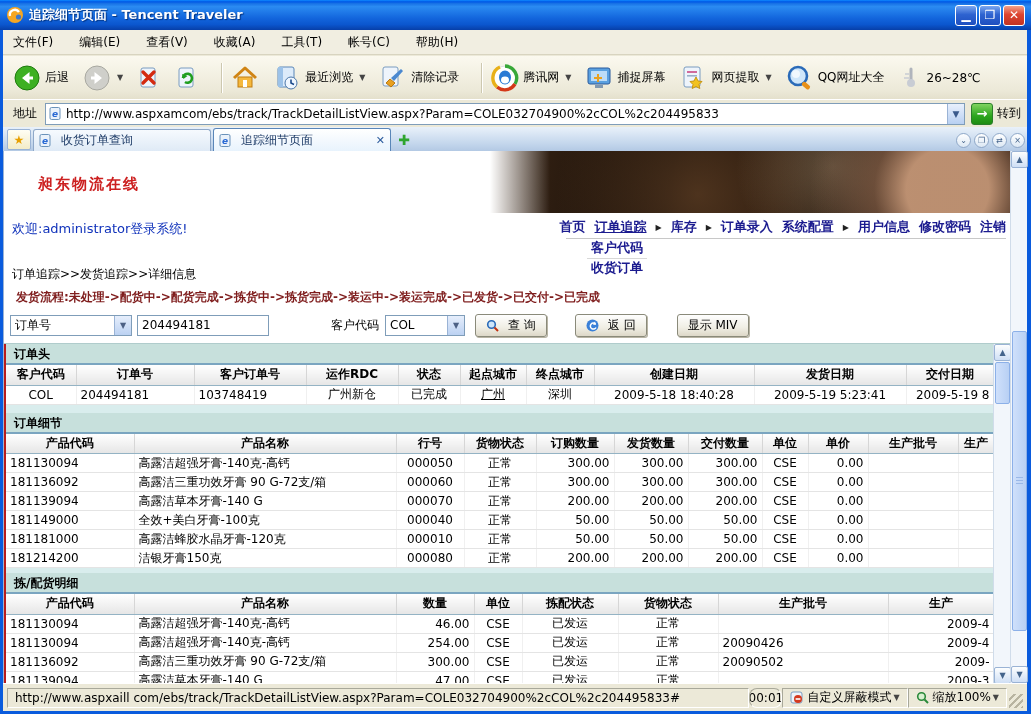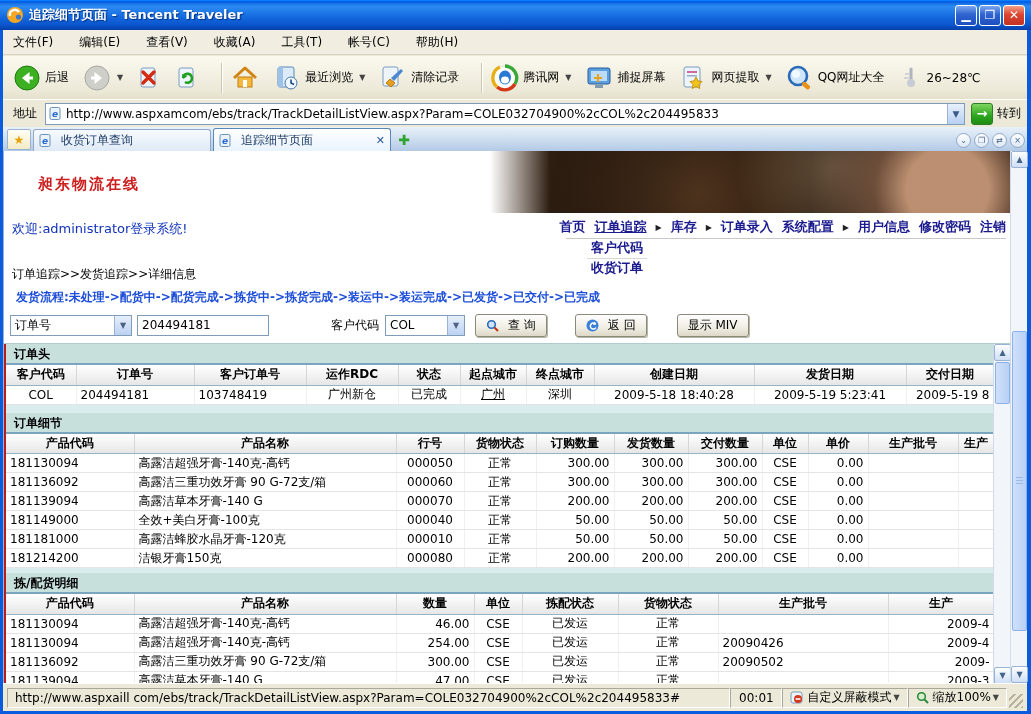--- a/index.html
+++ b/index.html
@@ -91,21 +91,21 @@
     color:#1b1b8f; font-weight:bold; font-size:13px; white-space:nowrap; }
   .nav-item { cursor:pointer; }
   .nav-item.current { text-decoration:underline; }
   .nav-arrow-icon { font-size:8px; color:#222; }
   .nav-line1 { position:absolute; left:562px; right:4px; top:25px; border-top:1px solid #c8c8c8; }
   .submenu { position:absolute; left:583px; top:26px; color:#1b1b8f; font-weight:bold; font-size:13px; }
   .submenu-item { display:block; padding:0 4px 1px 4px; border-bottom:1px solid #d8d8d8; cursor:pointer; }
   .submenu-item:last-child { border-bottom:none; }
 
   .breadcrumb-row { height:19px; background:#fff; font-size:12px; color:#000; padding-left:8px; }
-  .flow-row { height:22px; background:#fff; font-size:12px; color:#1d4ed8; font-weight:bold; padding:4px 0 0 12px; white-space:nowrap; }
+  .flow-row { height:22px; background:#fff; font-size:12px; color:#7f1d1d; font-weight:bold; padding:4px 0 0 12px; white-space:nowrap; }
   .form-row { height:36px; background:#fff; display:flex; align-items:center; padding-left:6px; font-size:12px; }
   .xp-select { height:21px; border:1px solid #7f9db9; background:#fff; display:flex; align-items:center; cursor:pointer; }
   .xp-select .sel-text { padding:0 4px; flex:1; }
   .sel-btn { width:17px; height:19px; background:linear-gradient(180deg,#e6eefc,#bcd2f2); border-left:1px solid #9ab3d5;
     color:#4d6185; font-size:8px; display:flex; align-items:center; justify-content:center; }
   .xp-input { height:21px; border:1px solid #7f9db9; padding:0 4px; font-size:12px; font-family:"DejaVu Sans",sans-serif; outline:none; }
   .xp-btn { height:23px; border:1px solid #8a8a7a; border-radius:3px; padding:0 10px;
     background:linear-gradient(180deg,#fefefe,#f0eee4 60%,#ddd8c8); font-size:12px; display:flex; align-items:center; gap:5px;
     cursor:pointer; box-shadow:1px 1px 0 #b8b4a4; }
 
@@ -133,21 +133,21 @@
 
   
   .out-scroll { position:absolute; top:121px; right:0; width:17px; height:532px; background:#f2f6fb; border-left:1px solid #d0dcea; }
 
   
   .statusbar { position:absolute; left:0; right:0; bottom:0; height:28px; background:#ece9d8;
     border-top:1px solid #fff; display:flex; align-items:center; padding:3px 4px; font-size:12px; gap:0; }
   .status-cell { height:20px; display:flex; align-items:center; padding:0 7px; border:1px solid;
     border-color:#a8a89a #fff #fff #a8a89a; white-space:nowrap; overflow:hidden; }
   .status-url { flex:1; color:#000; }
-  .status-time { width:52px; justify-content:center; }
+  .status-time { width:33px; justify-content:center;border-radius:8px; }
   .grip { width:14px; height:14px; margin-left:2px; align-self:flex-end;
     background:repeating-linear-gradient(135deg,transparent 0 3px,#b8b4a0 3px 5px); cursor:nwse-resize; }
   .mini-ico { width:13px; height:13px; display:inline-block; margin-right:4px; }
 </style>
 </head>
 <body>
 
 <div class="window">
 
   <div class="titlebar">

